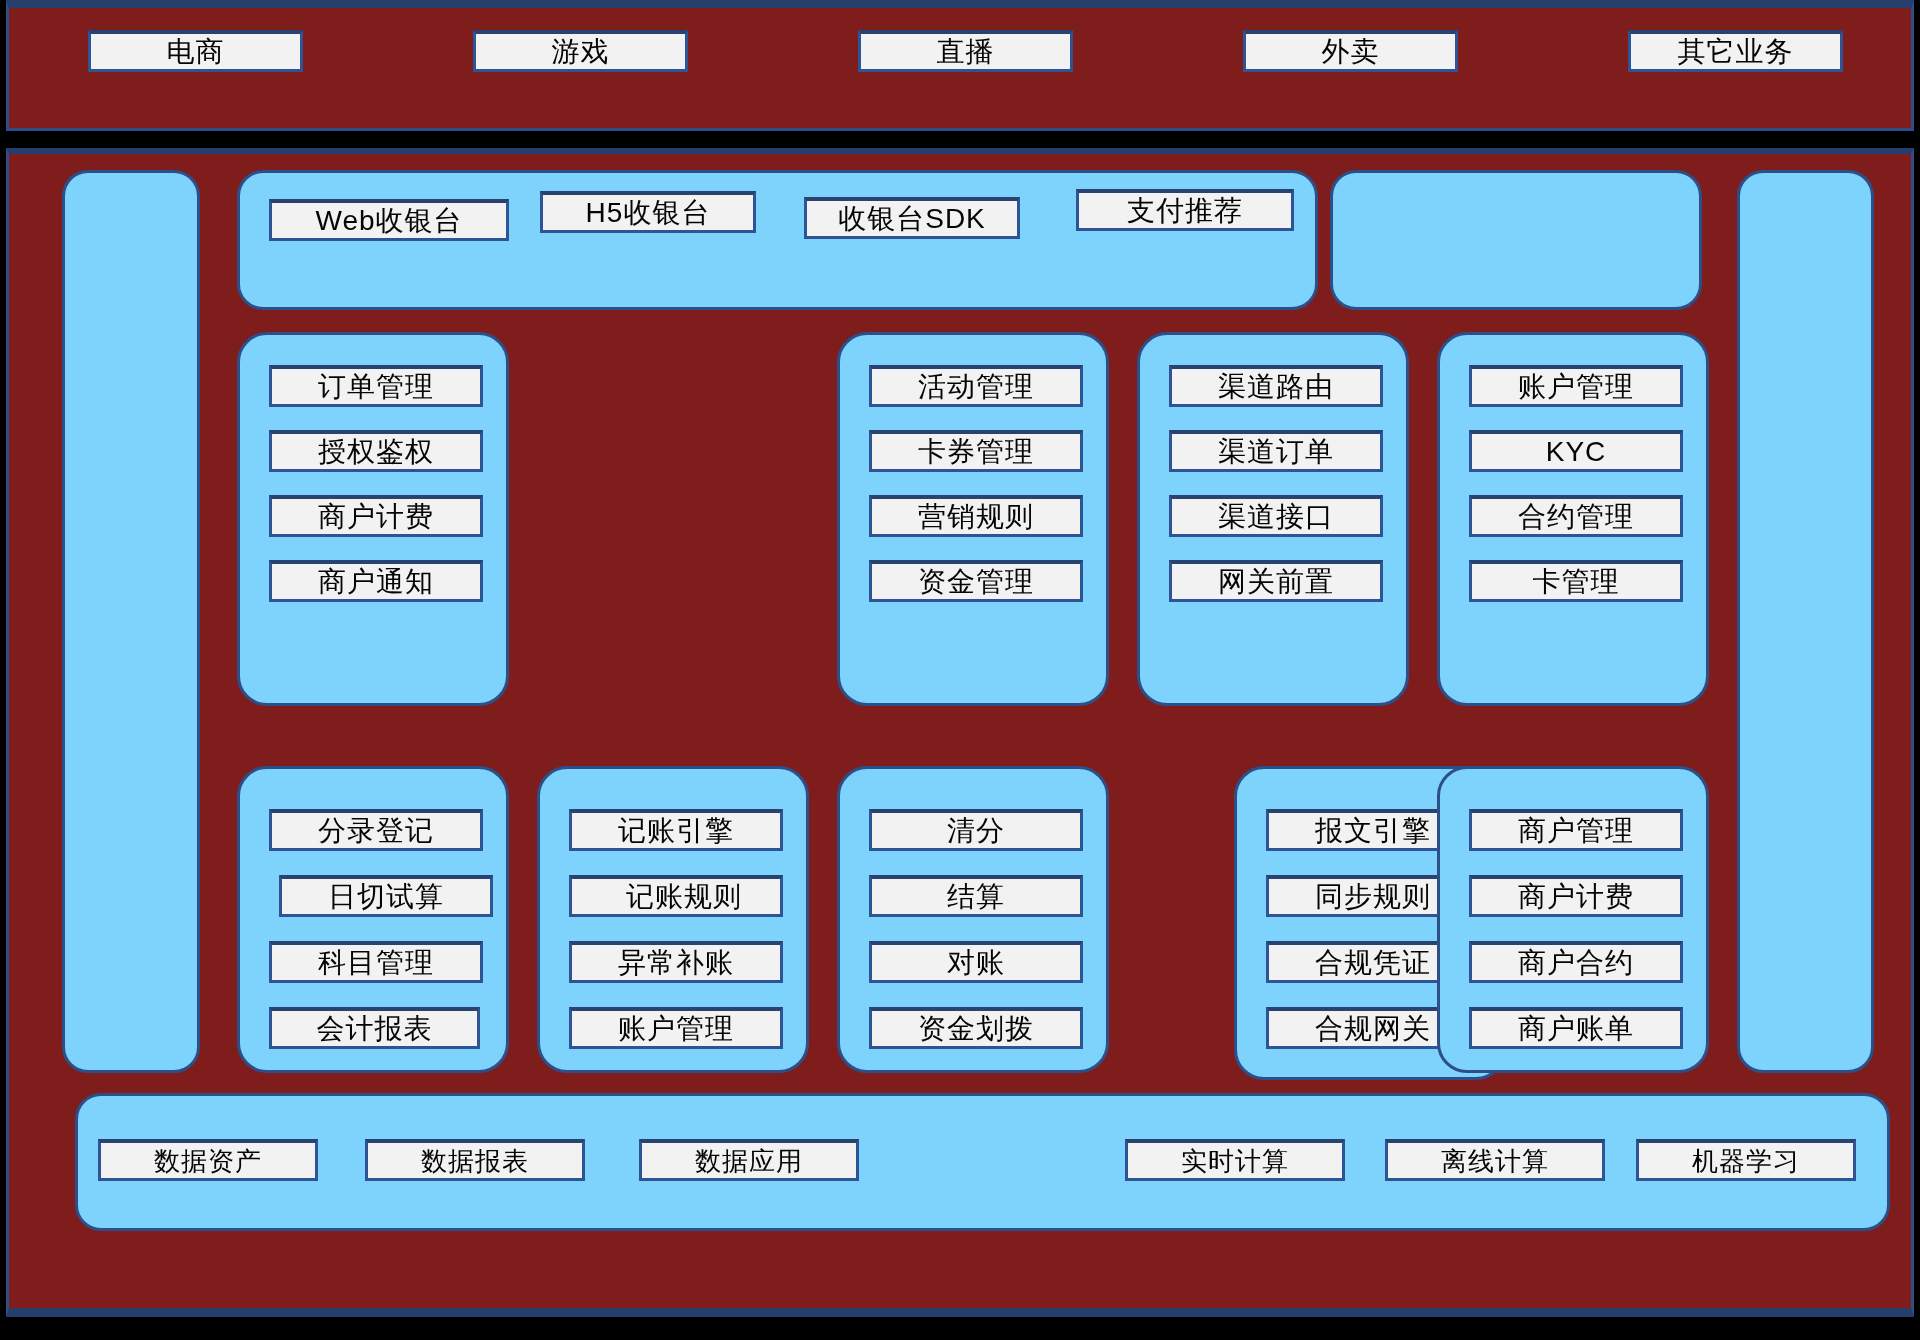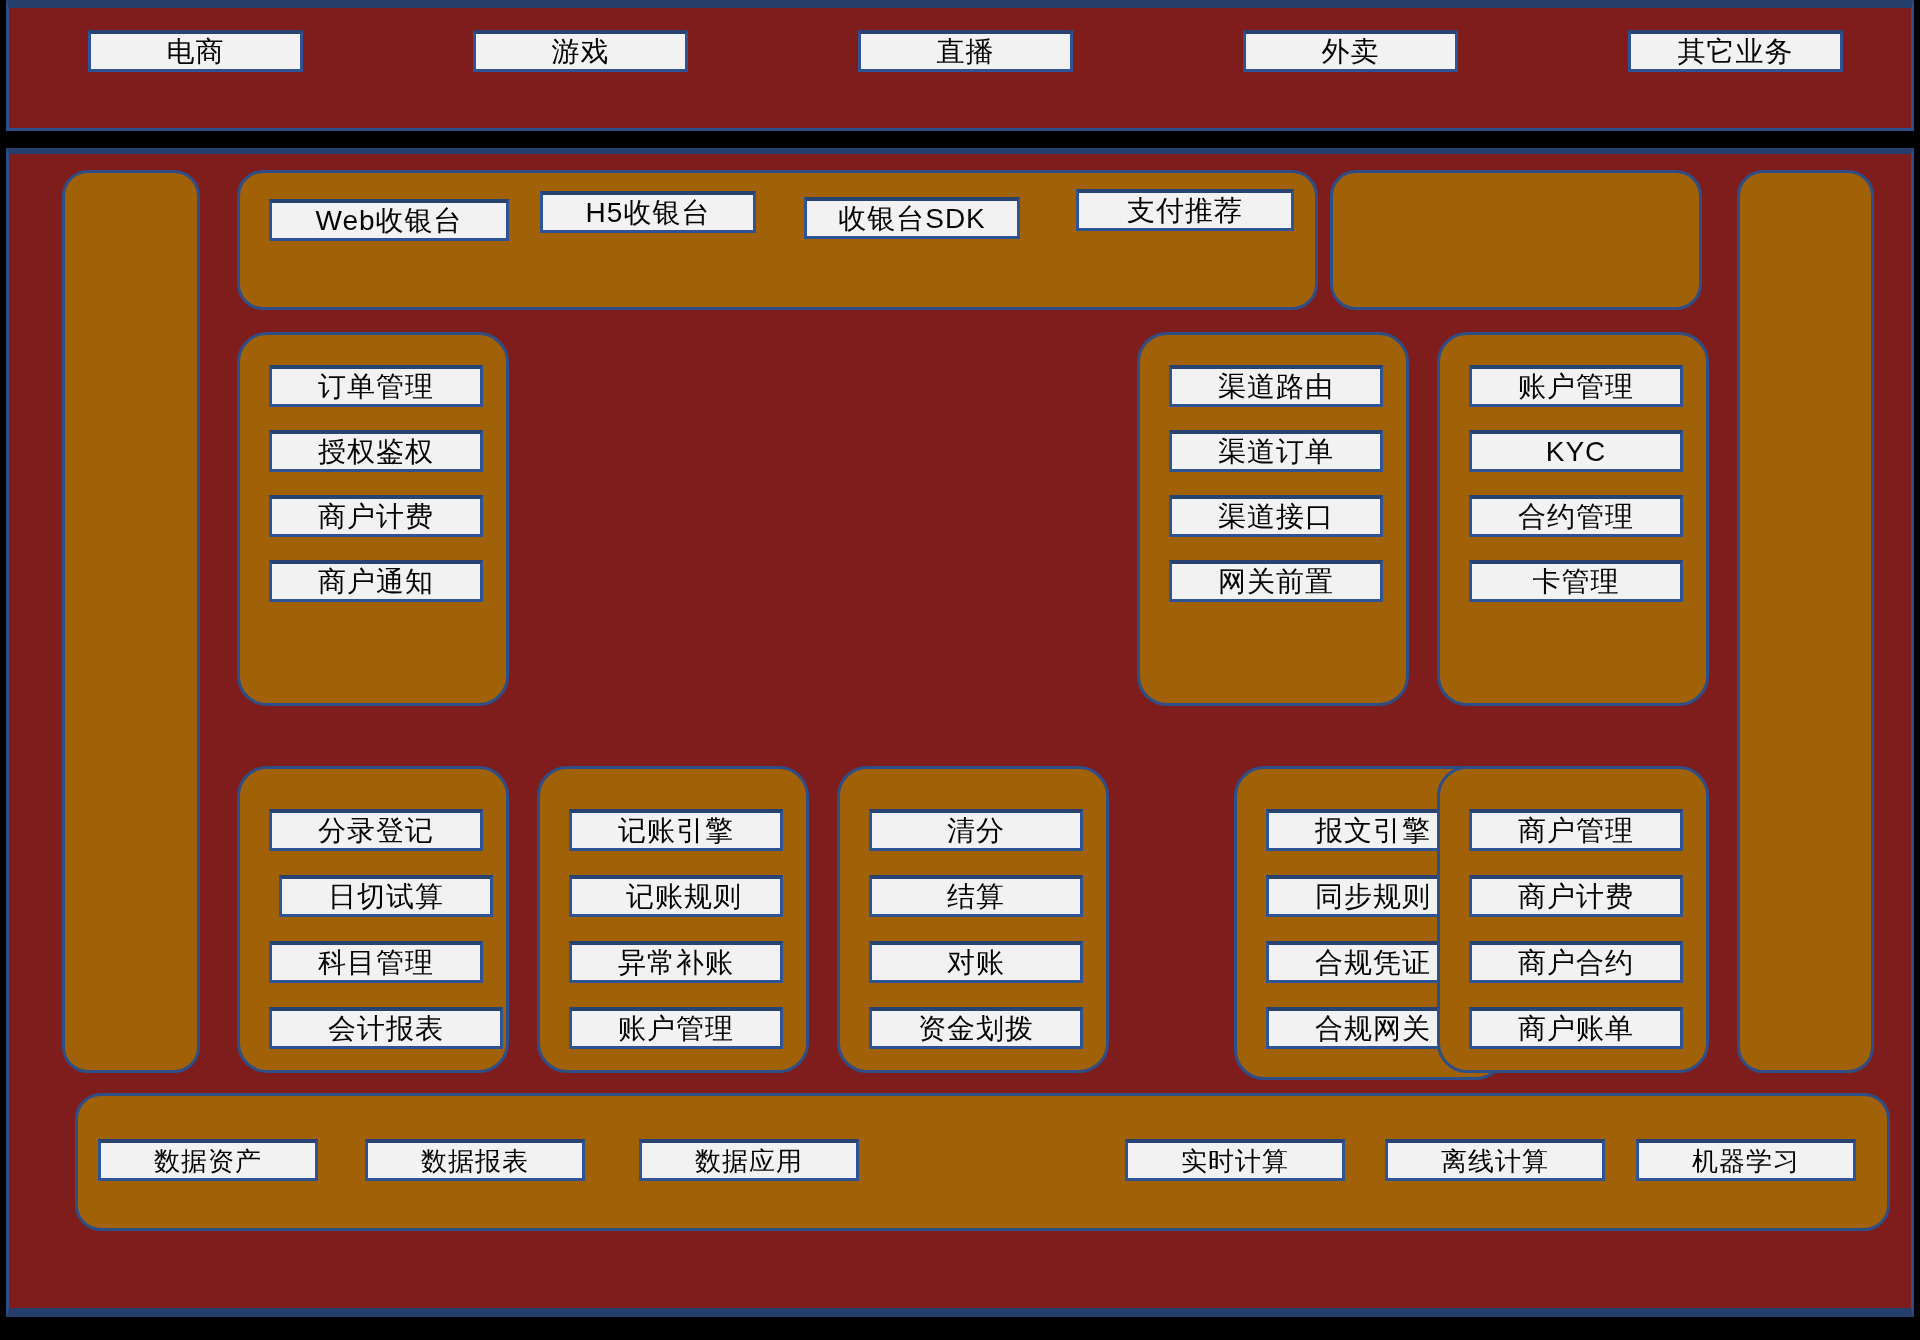--- a/index.html
+++ b/index.html
@@ -5,21 +5,21 @@
   html,body{margin:0;padding:0;background:#000;}
   .stage{
     position:relative;width:1920px;height:1340px;background:#000;overflow:hidden;
     font-family:"Liberation Sans","DejaVu Sans",sans-serif;color:#000;
   }
   
   .frame{position:absolute;box-sizing:border-box;border:3px solid #2e4e87;background:#7f1d1d;}
   .frame.banner{left:6px;top:0;width:1908px;height:131px;border-top:8px solid #263e6b;}
   .frame.main{left:6px;top:148px;width:1908px;height:1169px;border-top:6px solid #263e6b;border-bottom:9px solid #263e6b;}
   
-  .rc{position:absolute;box-sizing:border-box;border:3px solid #2e4e87;border-radius:30px;background:#a16207;}
+  .rc{position:absolute;box-sizing:border-box;border:3px solid #2e4e87;border-radius:30px;background:#7dd3fc;}
   
   .wb{
     position:absolute;box-sizing:border-box;height:42px;
     background:#f2f2f2;border:3px solid #2f5496;border-top:4px solid #28436f;
     display:flex;align-items:center;justify-content:center;
     font-size:28px;line-height:1;letter-spacing:1px;color:#050505;white-space:nowrap;
   }
   .wb.sm{font-size:26px;}
 </style>
 </head>
@@ -48,38 +48,44 @@
   </div>
 
   <div class="rc" style="left:1330px;top:170px;width:372px;height:140px;border-radius:26px;"></div>
 
   <div class="rc" style="left:237px;top:332px;width:272px;height:374px;">
     <div class="wb" style="left:29px;top:30px;width:214px;">订单管理</div>
     <div class="wb" style="left:29px;top:95px;width:214px;">授权鉴权</div>
     <div class="wb" style="left:29px;top:160px;width:214px;">商户计费</div>
     <div class="wb" style="left:29px;top:225px;width:214px;">商户通知</div>
   </div>
+  <div class="rc" style="left:837px;top:332px;width:272px;height:374px;">
+    <div class="wb" style="left:29px;top:30px;width:214px;">活动管理</div>
+    <div class="wb" style="left:29px;top:95px;width:214px;">卡券管理</div>
+    <div class="wb" style="left:29px;top:160px;width:214px;">营销规则</div>
+    <div class="wb" style="left:29px;top:225px;width:214px;">资金管理</div>
+  </div>
   <div class="rc" style="left:1137px;top:332px;width:272px;height:374px;">
     <div class="wb" style="left:29px;top:30px;width:214px;">渠道路由</div>
     <div class="wb" style="left:29px;top:95px;width:214px;">渠道订单</div>
     <div class="wb" style="left:29px;top:160px;width:214px;">渠道接口</div>
     <div class="wb" style="left:29px;top:225px;width:214px;">网关前置</div>
   </div>
   <div class="rc" style="left:1437px;top:332px;width:272px;height:374px;">
     <div class="wb" style="left:29px;top:30px;width:214px;">账户管理</div>
     <div class="wb" style="left:29px;top:95px;width:214px;">KYC</div>
     <div class="wb" style="left:29px;top:160px;width:214px;">合约管理</div>
     <div class="wb" style="left:29px;top:225px;width:214px;">卡管理</div>
   </div>
 
   <div class="rc" style="left:237px;top:766px;width:272px;height:307px;">
     <div class="wb" style="left:29px;top:40px;width:214px;">分录登记</div>
     <div class="wb" style="left:39px;top:106px;width:214px;">日切试算</div>
     <div class="wb" style="left:29px;top:172px;width:214px;">科目管理</div>
-    <div class="wb" style="left:29px;top:238px;width:234px;">会计报表</div>
+    <div class="wb" style="left:29px;top:238px;width:211px;">会计报表</div>
   </div>
   <div class="rc" style="left:537px;top:766px;width:272px;height:307px;">
     <div class="wb" style="left:29px;top:40px;width:214px;">记账引擎</div>
     <div class="wb" style="left:29px;top:106px;width:214px;padding-left:16px;">记账规则</div>
     <div class="wb" style="left:29px;top:172px;width:214px;">异常补账</div>
     <div class="wb" style="left:29px;top:238px;width:214px;">账户管理</div>
   </div>
   <div class="rc" style="left:837px;top:766px;width:272px;height:307px;">
     <div class="wb" style="left:29px;top:40px;width:214px;">清分</div>
     <div class="wb" style="left:29px;top:106px;width:214px;">结算</div>

